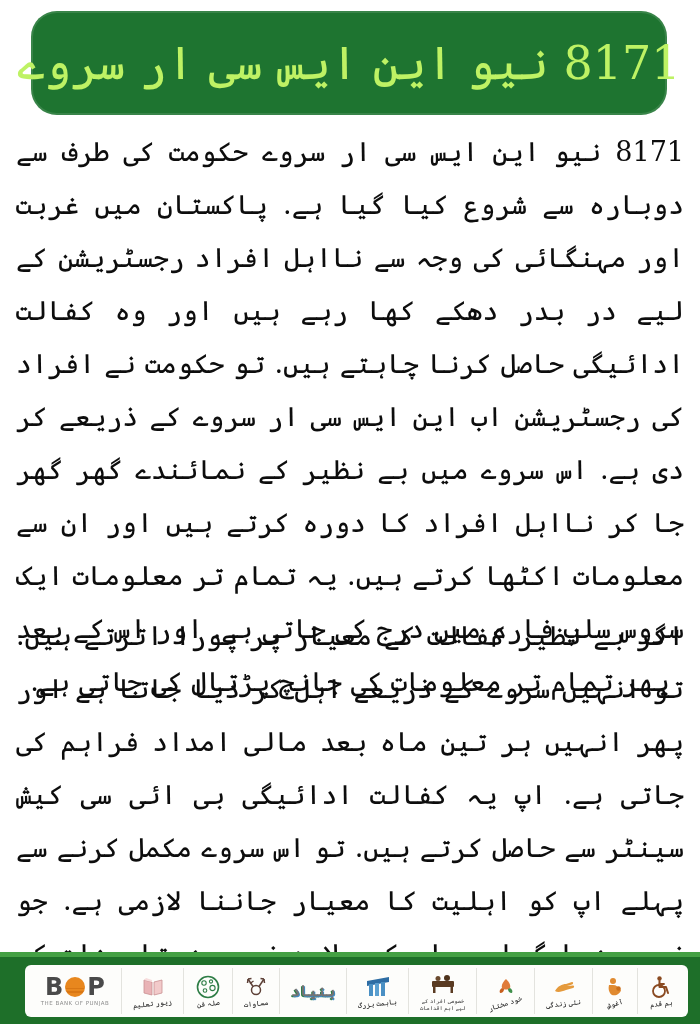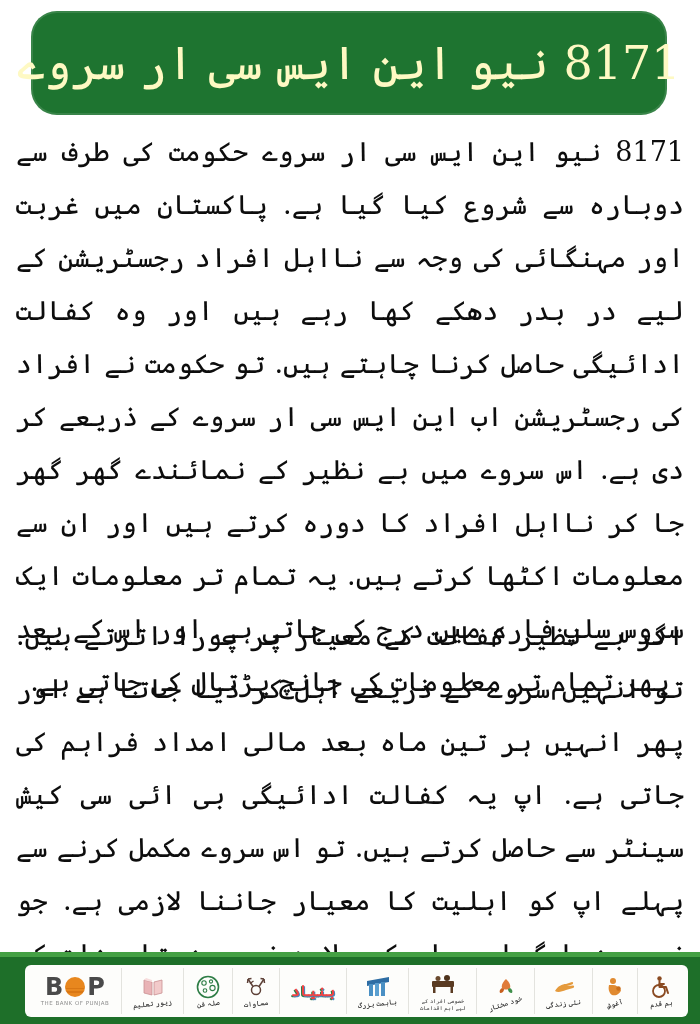--- a/index.html
+++ b/index.html
@@ -9,21 +9,21 @@
     background:#ffffff;overflow:hidden;
   }
   
   .banner{
     position:absolute;left:31px;top:11px;width:636px;height:104px;
     background:#1e7430;border-radius:26px;
     display:flex;align-items:center;justify-content:center;
     box-shadow:inset 0 0 0 2px rgba(255,255,255,.12);
   }
   .banner-title{
-    color:#fef9c3;font-size:46px;line-height:1;
+    color:#bef264;font-size:46px;line-height:1;
     font-family:"DejaVu Serif",serif;
     direction:rtl;white-space:nowrap;
   }
   
   .urdu-par{
     position:absolute;left:13px;right:13px;margin:3px;
     direction:rtl;unicode-bidi:plaintext;
     text-align:justify;text-align-last:center;
     font-family:"DejaVu Serif",serif;
     font-size:27px;line-height:53px;color:#0d0d0d;
@@ -59,21 +59,21 @@
   .bop-letter{font-family:"DejaVu Sans",sans-serif;font-weight:bold;font-size:24px;color:#4a4a4a;line-height:1;}
   .bop-sun{
     width:20px;height:20px;border-radius:50%;
     background:linear-gradient(#e8871e 0 55%, #d97714 55% 62%, #e8871e 62% 70%, #d97714 70% 78%, #e8871e 78%);
     margin:0 1px;
   }
   .bop-caption{font-family:"DejaVu Sans",sans-serif;font-size:5.5px;letter-spacing:.5px;color:#8d8d8d;margin-top:1px;transform:none;}
   
   .bunyad-text{
     font-family:"DejaVu Serif",serif;font-size:15px;font-weight:bold;
-    color:#ef4444;direction:rtl;
+    color:#737373;direction:rtl;
     text-shadow:1px 1px 0 #3e8bc4, -1px 1px 0 #2e7d46;
   }
   .icon-box{height:26px;display:flex;align-items:center;justify-content:center;}
 </style>
 </head>
 <body>
 
 <div class="page">
 
   <div class="banner">

